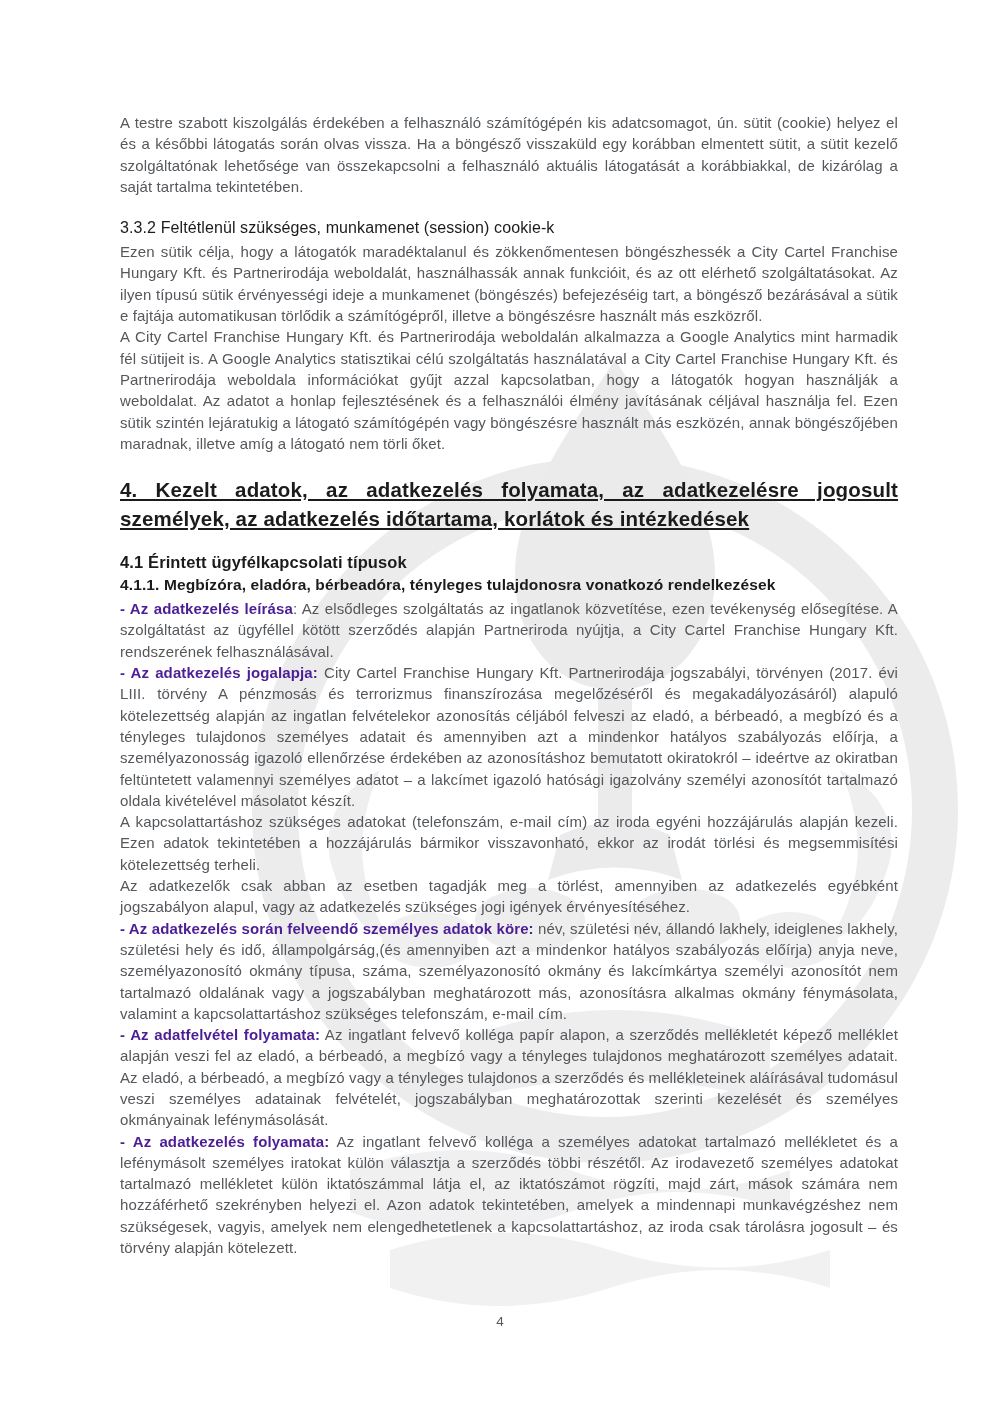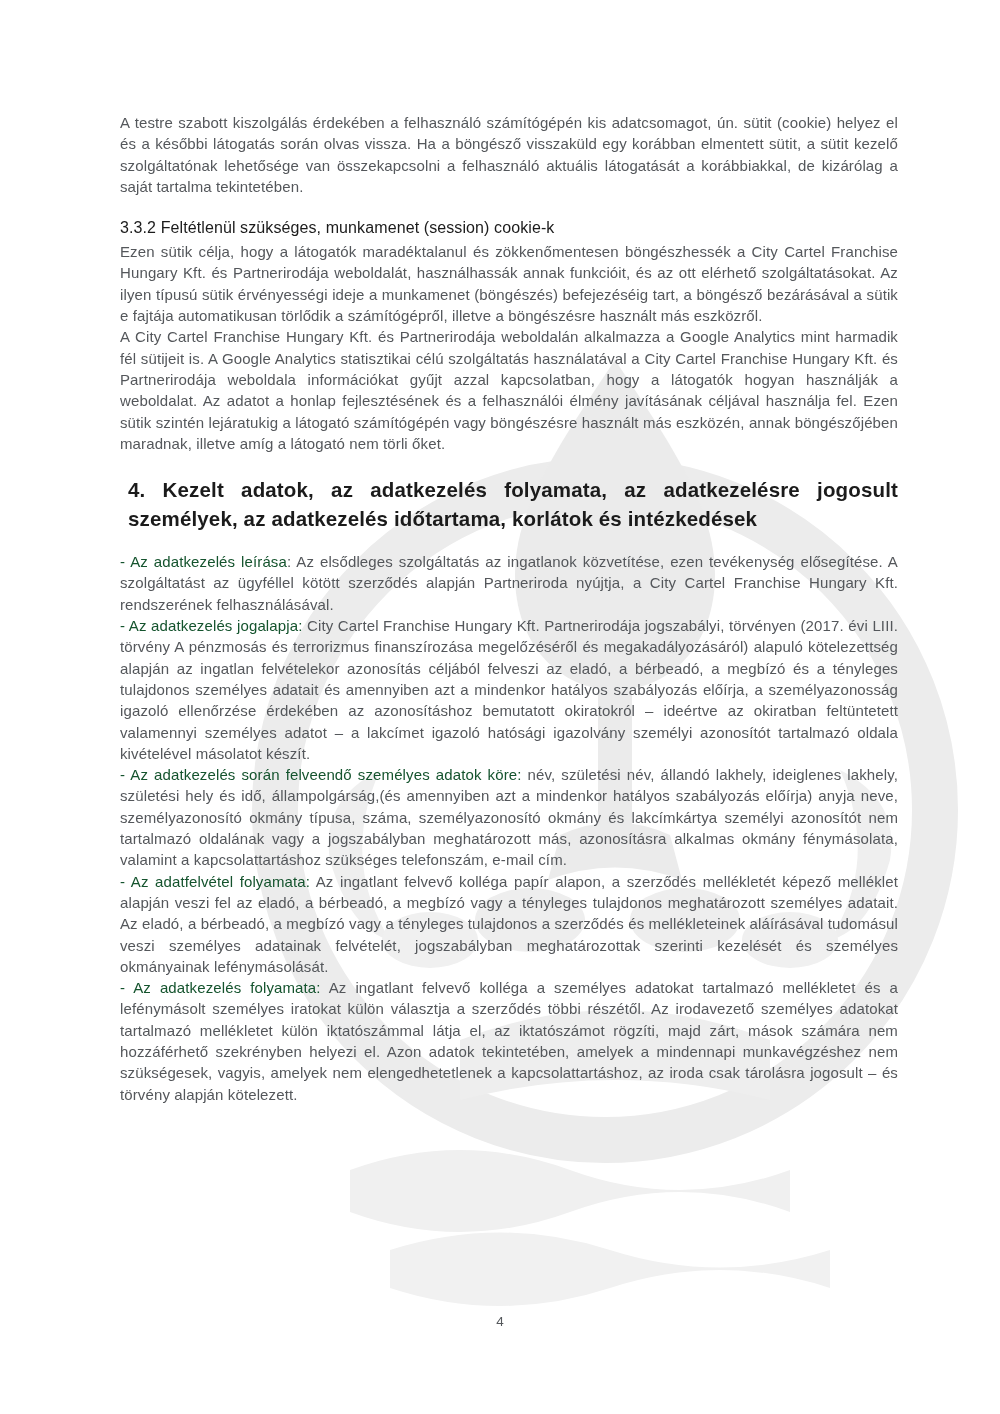--- a/index.html
+++ b/index.html
@@ -31,45 +31,46 @@
   h3.sec {
     margin: 20px 0 2px 0;
     font-size: 16px;
     line-height: 22px;
     font-weight: normal;
     color: #1b1b1b;
     letter-spacing: 0.1px;
     text-align: left;
   }
   h1.chapter {
-    margin: 22px 0 18px 8px;
+    margin: 22px 0 18px 0;
     font-size: 20.5px;
     line-height: 28.5px;
     font-weight: bold;
     color: #1b1b1b;
     letter-spacing: 0.15px;
     text-align: justify;
+    text-decoration: underline;
   }
   h2.sub {
     margin: 18px 0 0 0;
     font-size: 16.5px;
     line-height: 23px;
     font-weight: bold;
     color: #1b1b1b;
     text-align: left;
   }
   h3.subsub {
     margin: 0 0 2px 0;
     font-size: 15.5px;
     line-height: 22px;
     font-weight: bold;
     color: #1b1b1b;
     text-align: left;
   }
-  .lead { font-weight: normal; color: #14532d; }
+  .lead { font-weight: bold; color: #4c1d95; }
   .page-footer {
     position: absolute;
     top: 1314px; left: 0;
     width: 1000px;
     text-align: center;
     font-size: 13.5px;
     color: #55585c;
     z-index: 1;
   }
 </style>
@@ -106,30 +107,34 @@
 
   <p class="body">A testre szabott kiszolgálás érdekében a felhasználó számítógépén kis adatcsomagot, ún. sütit (cookie) helyez el és a későbbi látogatás során olvas vissza. Ha a böngésző visszaküld egy korábban elmentett sütit, a sütit kezelő szolgáltatónak lehetősége van összekapcsolni a felhasználó aktuális látogatását a korábbiakkal, de kizárólag a saját tartalma tekintetében.</p>
 
   <h3 class="sec">3.3.2 Feltétlenül szükséges, munkamenet (session) cookie-k</h3>
   <p class="body">Ezen sütik célja, hogy a látogatók maradéktalanul és zökkenőmentesen böngészhessék a City Cartel Franchise Hungary Kft. és Partnerirodája weboldalát, használhassák annak funkcióit, és az ott elérhető szolgáltatásokat. Az ilyen típusú sütik érvényességi ideje a munkamenet (böngészés) befejezéséig tart, a böngésző bezárásával a sütik e fajtája automatikusan törlődik a számítógépről, illetve a böngészésre használt más eszközről.</p>
 
   <p class="body">A City Cartel Franchise Hungary Kft. és Partnerirodája weboldalán alkalmazza a Google Analytics mint harmadik fél sütijeit is. A Google Analytics statisztikai célú szolgáltatás használatával a City Cartel Franchise Hungary Kft. és Partnerirodája weboldala információkat gyűjt azzal kapcsolatban, hogy a látogatók hogyan használják a weboldalat. Az adatot a honlap fejlesztésének és a felhasználói élmény javításának céljával használja fel. Ezen sütik szintén lejáratukig a látogató számítógépén vagy böngészésre használt más eszközén, annak böngészőjében maradnak, illetve amíg a látogató nem törli őket.</p>
 
   <h1 class="chapter">4. Kezelt adatok, az adatkezelés folyamata, az adatkezelésre jogosult személyek, az adatkezelés időtartama, korlátok és intézkedések</h1>
 
+  <h2 class="sub">4.1 Érintett ügyfélkapcsolati típusok</h2>
+  <h3 class="subsub">4.1.1.  Megbízóra, eladóra, bérbeadóra, tényleges tulajdonosra vonatkozó rendelkezések</h3>
 
   <p class="body">
     <span class="lead">- Az adatkezelés leírása</span><span>: Az elsődleges szolgáltatás az ingatlanok közvetítése, ezen tevékenység elősegítése. A szolgáltatást az ügyféllel kötött szerződés alapján Partneriroda nyújtja, a City Cartel Franchise Hungary Kft. rendszerének felhasználásával.</span>
   </p>
 
   <p class="body">
     <span class="lead">- Az adatkezelés jogalapja:</span><span> City Cartel Franchise Hungary Kft. Partnerirodája jogszabályi, törvényen (2017. évi LIII. törvény A pénzmosás és terrorizmus finanszírozása megelőzéséről és megakadályozásáról) alapuló kötelezettség alapján az ingatlan felvételekor azonosítás céljából felveszi az eladó, a bérbeadó, a megbízó és a tényleges tulajdonos személyes adatait és amennyiben azt a mindenkor hatályos szabályozás előírja, a személyazonosság igazoló ellenőrzése érdekében az azonosításhoz bemutatott okiratokról – ideértve az okiratban feltüntetett valamennyi személyes adatot – a lakcímet igazoló hatósági igazolvány személyi azonosítót tartalmazó oldala kivételével másolatot készít.</span>
   </p>
 
+  <p class="body">A kapcsolattartáshoz szükséges adatokat (telefonszám, e-mail cím) az iroda egyéni hozzájárulás alapján kezeli. Ezen adatok tekintetében a hozzájárulás bármikor visszavonható, ekkor az irodát törlési és megsemmisítési kötelezettség terheli.</p>
 
+  <p class="body">Az adatkezelők csak abban az esetben tagadják meg a törlést, amennyiben az adatkezelés egyébként jogszabályon alapul, vagy az adatkezelés szükséges jogi igények érvényesítéséhez.</p>
 
 
   <p class="body">
     <span class="lead">- Az adatkezelés során felveendő személyes adatok köre:</span><span> név, születési név, állandó lakhely, ideiglenes lakhely, születési hely és idő, állampolgárság,(és amennyiben azt a mindenkor hatályos szabályozás előírja) anyja neve, személyazonosító okmány típusa, száma, személyazonosító okmány és lakcímkártya személyi azonosítót nem tartalmazó oldalának vagy a jogszabályban meghatározott más, azonosításra alkalmas okmány fénymásolata, valamint a kapcsolattartáshoz szükséges telefonszám, e-mail cím.</span>
   </p>
 
   <p class="body">
     <span class="lead">- Az adatfelvétel folyamata:</span><span> Az ingatlant felvevő kolléga papír alapon, a szerződés mellékletét képező melléklet alapján veszi fel az eladó, a bérbeadó, a megbízó vagy a tényleges tulajdonos meghatározott személyes adatait. Az eladó, a bérbeadó, a megbízó vagy a tényleges tulajdonos a szerződés és mellékleteinek aláírásával tudomásul veszi személyes adatainak felvételét, jogszabályban meghatározottak szerinti kezelését és személyes okmányainak lefénymásolását.</span>
   </p>
 

